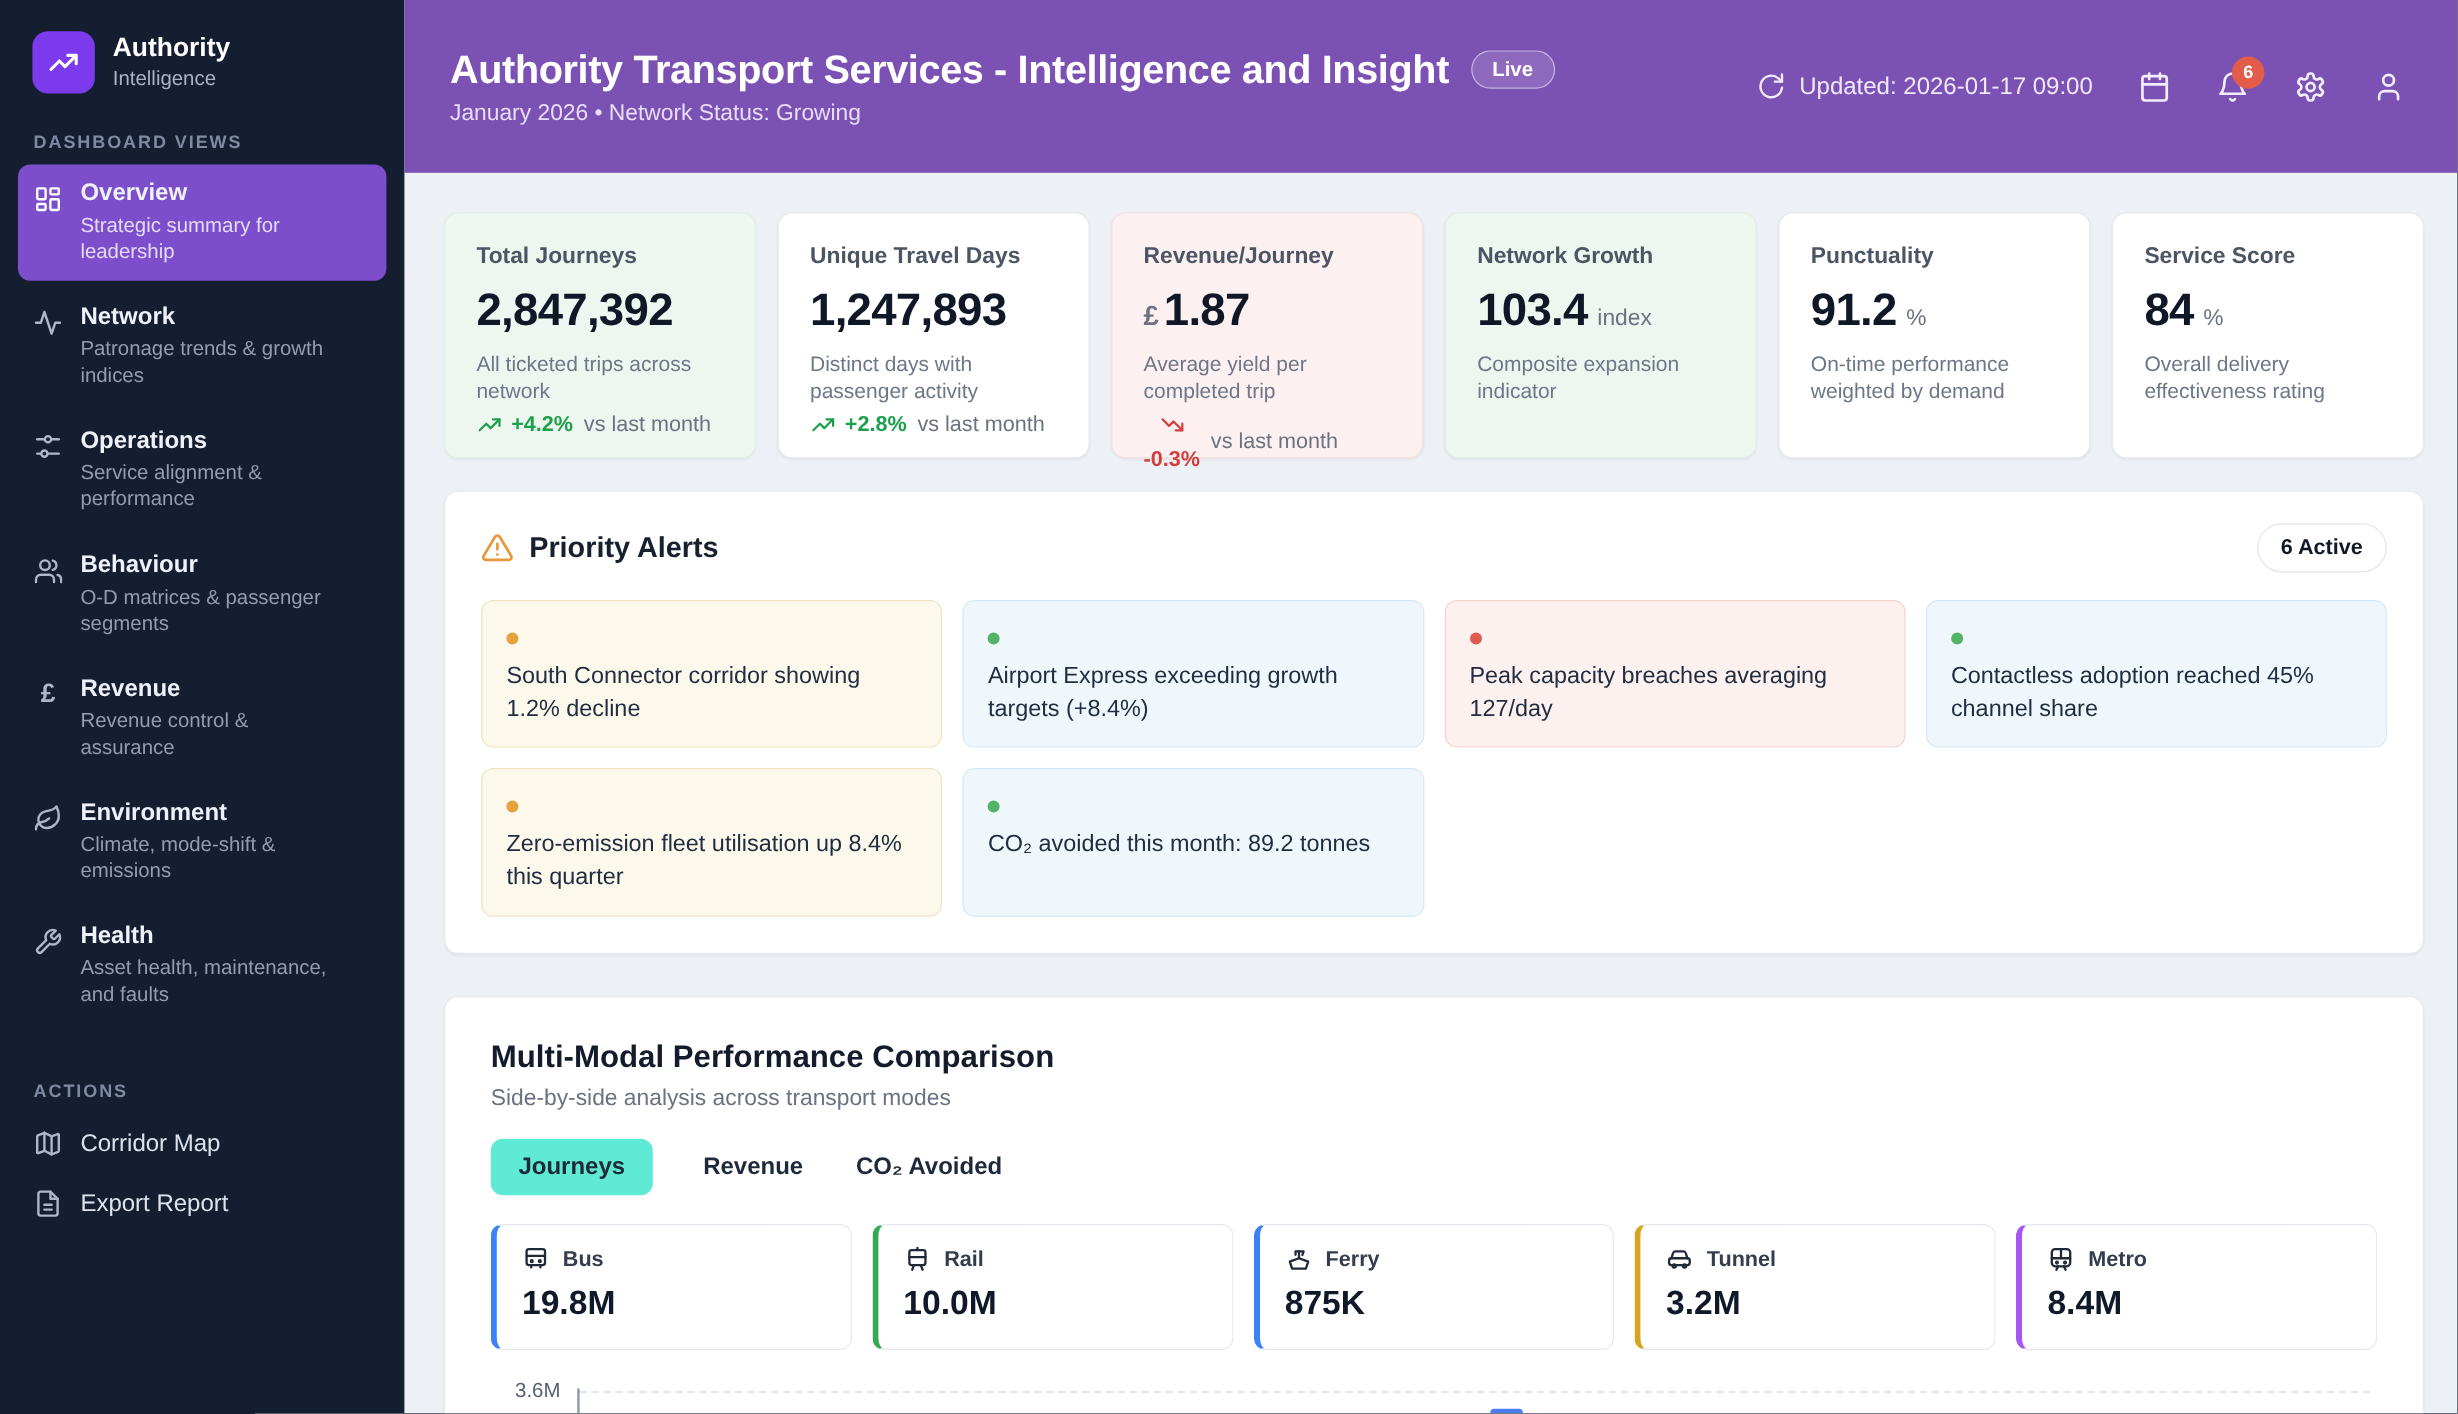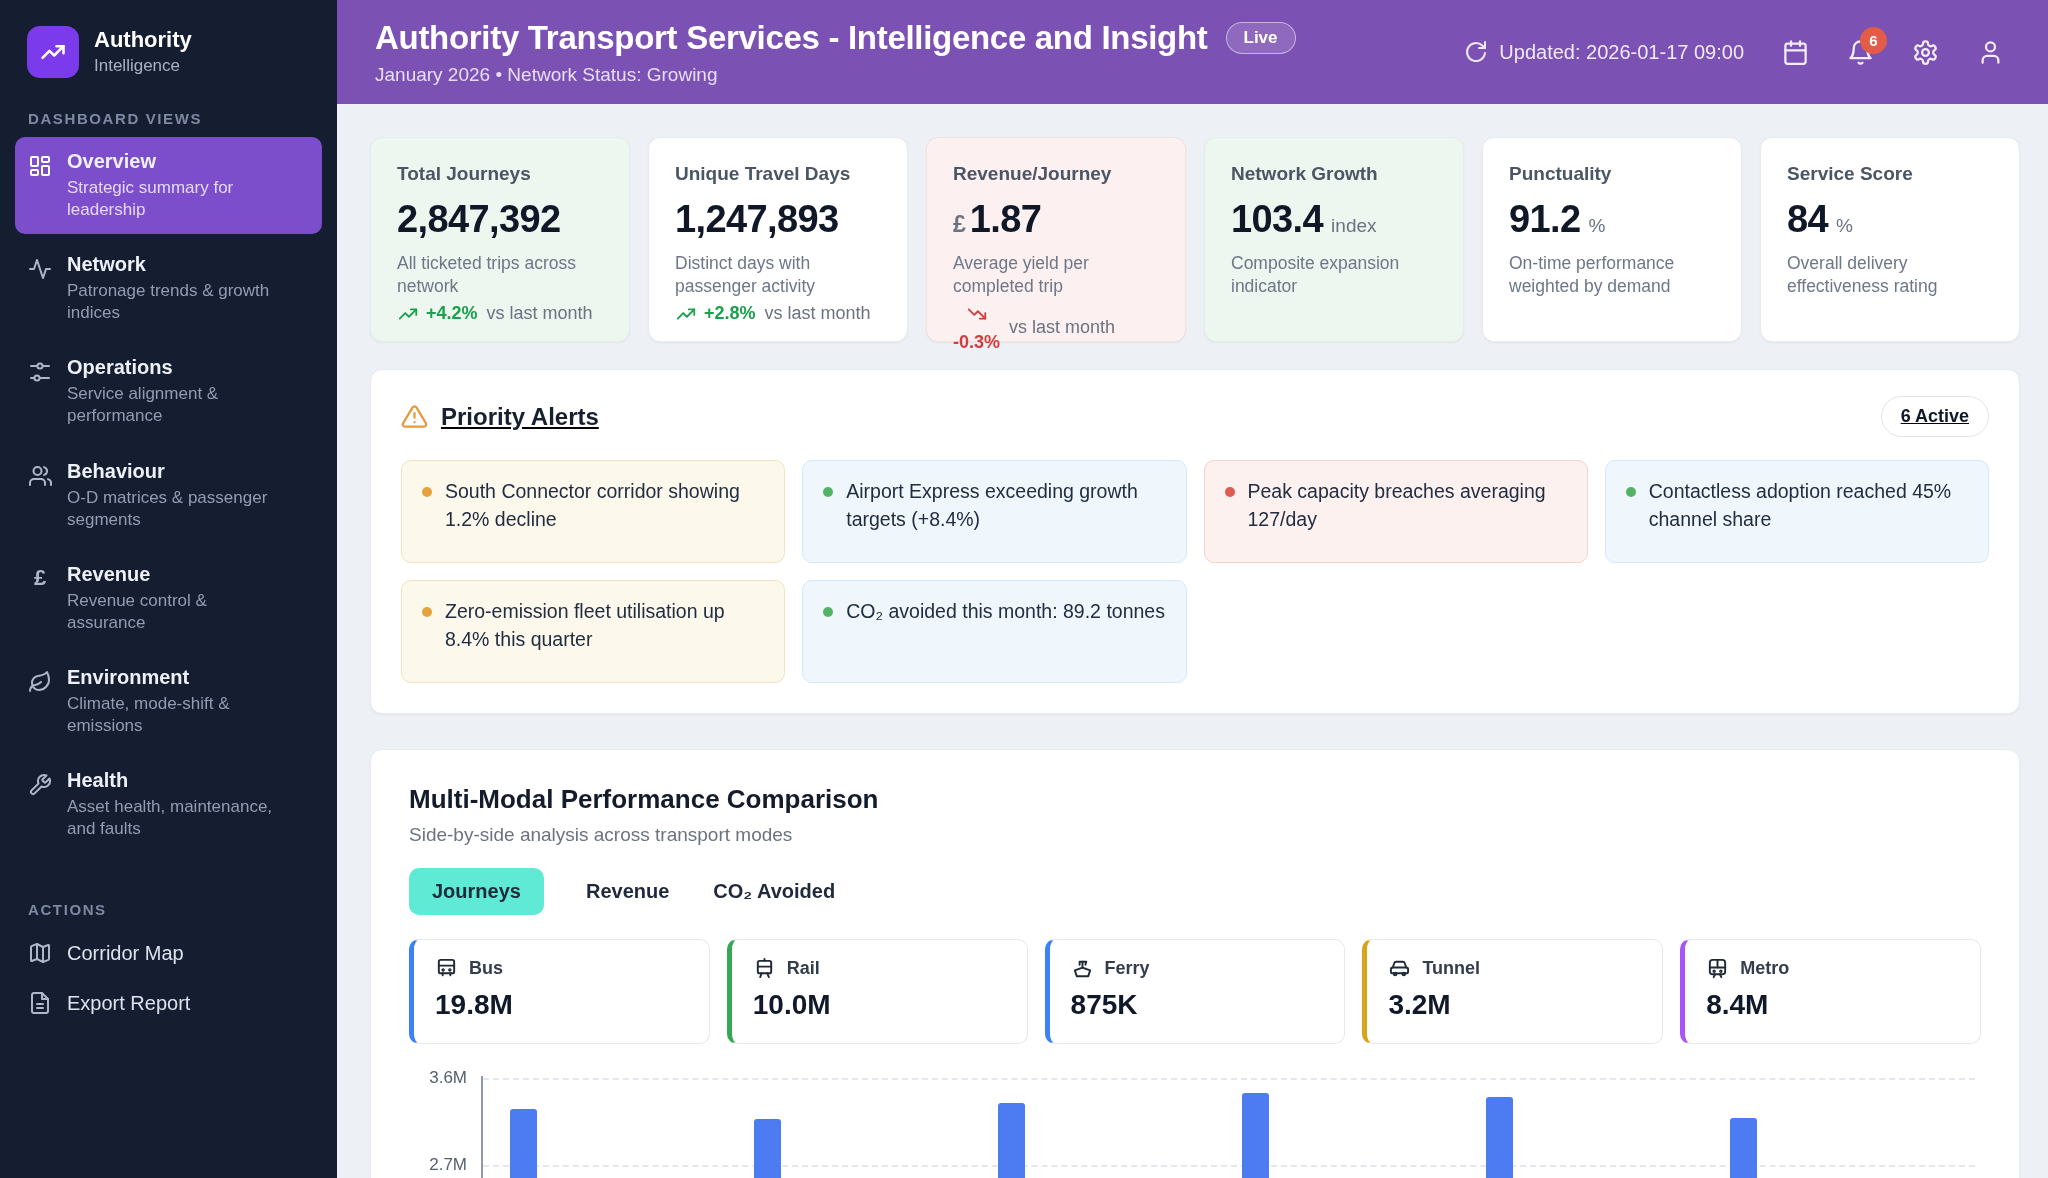--- a/index.html
+++ b/index.html
@@ -22,21 +22,21 @@
   .nav-item.active{background:#7d4ecb;}
   .nav-item.active .nav-desc{color:#e4daf7;}
   .nav-item.active .nicon{color:#fff;}
   .pound-glyph{font-size:22px;line-height:1;font-weight:bold;}
   .actions-block{margin-top:34px;}
   .action-item{display:flex;align-items:center;gap:15px;padding:13px 13px;font-size:20px;color:#dde2ed;border-radius:10px;cursor:pointer;}
   .action-item .nicon{color:#aeb7c9;}
 
   
   .main{flex:1;display:flex;flex-direction:column;min-width:0;}
-  .topbar{height:104px;flex-shrink:0;background:#7c51b4;color:#fff;display:flex;align-items:center;
+  .topbar{height:144px;flex-shrink:0;background:#7c51b4;color:#fff;display:flex;align-items:center;
           justify-content:space-between;padding:0 44px 0 38px;box-sizing:border-box;}
   .tb-left .title-row{display:flex;align-items:center;gap:18px;}
   .tb-title{font-size:33px;font-weight:bold;letter-spacing:-.3px;}
   .live-badge{border:1px solid rgba(255,255,255,.5);background:rgba(255,255,255,.14);border-radius:999px;
               padding:5px 17px;font-size:17px;font-weight:600;}
   .tb-sub{font-size:19px;color:#e7ddf6;margin-top:7px;}
   .tb-right{display:flex;align-items:center;gap:38px;color:#f0e9fb;}
   .updated{display:flex;align-items:center;gap:11px;font-size:20px;}
   .tb-icon{position:relative;color:#f2ecfb;cursor:pointer;}
   .noti-badge{position:absolute;top:-12px;right:-13px;background:#e25c49;color:#fff;border-radius:999px;
@@ -59,27 +59,27 @@
   .kpi-value{font-size:38px;font-weight:bold;color:#101827;letter-spacing:-.6px;}
   .kpi-suffix{font-size:19px;color:#6b7280;margin-left:8px;font-weight:500;}
   .kpi-desc{font-size:17.5px;color:#6e7787;line-height:1.33;margin-top:11px;}
   .kpi-delta{display:flex;align-items:center;gap:9px;margin-top:4px;font-size:18px;}
   .delta-up{color:#1ca04c;font-weight:bold;display:flex;align-items:center;gap:7px;}
   .delta-down{color:#d43d3d;font-weight:bold;display:flex;align-items:center;gap:7px;flex-direction:column;}
   .delta-suffix{color:#6b7280;}
 
   
   .alerts-panel{margin-top:27px;padding:26px 30px 30px;}
-  .alerts-header{display:flex;justify-content:space-between;align-items:center;text-decoration:underline;}
+  .alerts-header{display:flex;justify-content:space-between;align-items:center;}
   .alerts-title{display:flex;align-items:center;gap:13px;font-size:24px;font-weight:bold;color:#16202e;}
   .warn-ico{color:#e8973a;}
   .active-badge{border:1px solid #e1e5ea;border-radius:999px;padding:9px 19px;font-size:18px;font-weight:bold;color:#111827;background:#fff;}
   .alerts-grid{display:grid;grid-template-columns:repeat(4,1fr);gap:17px;margin-top:23px;}
   .alert-chip{border-radius:10px;padding:17px 20px;display:flex;gap:13px;font-size:19.5px;color:#212d40;
-              line-height:1.42;align-items:flex-start;min-height:103px;box-sizing:border-box;border:1px solid transparent;}
+              line-height:1.42;align-items:flex-start;min-height:103px;box-sizing:border-box;border:1px solid transparent;flex-direction:column;}
   .alert-chip .dot{width:10px;height:10px;border-radius:50%;margin-top:9px;flex-shrink:0;}
   .sev-warning{background:#fdf8ec;border-color:#f1e3c2;}
   .sev-warning .dot{background:#e6a23c;}
   .sev-positive{background:#eff7fc;border-color:#d4e8f5;}
   .sev-positive .dot{background:#53b365;}
   .sev-critical{background:#fdf1f0;border-color:#f2d3ce;}
   .sev-critical .dot{background:#dd5b52;}
 
   
   .mm-panel{margin-top:35px;padding:34px 38px;height:560px;}

